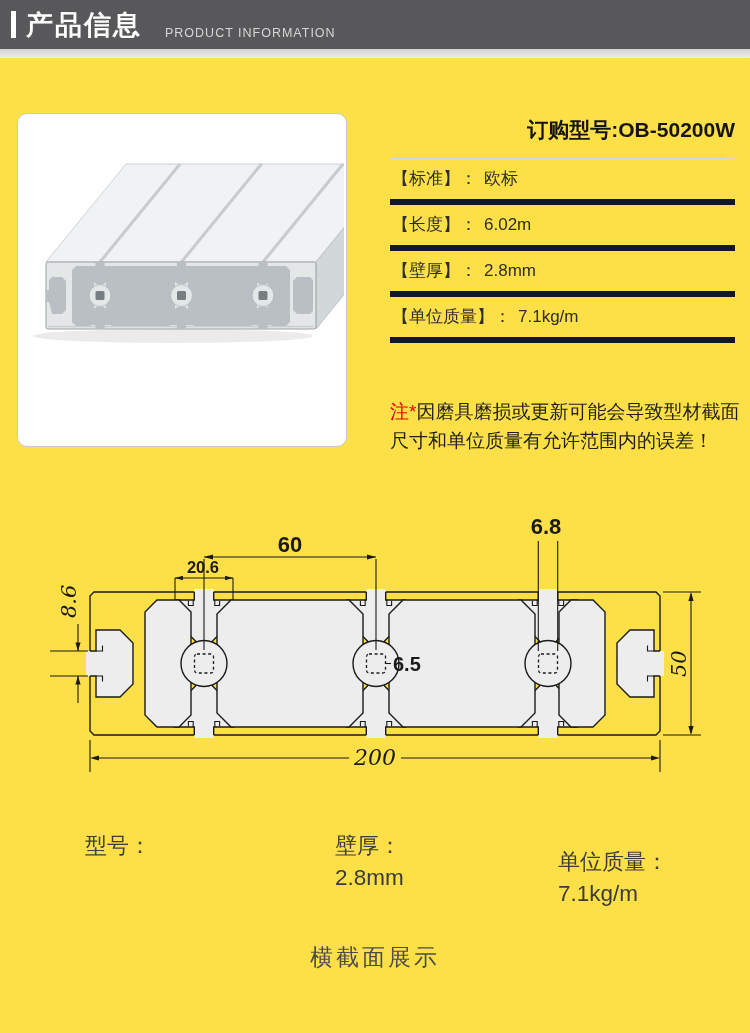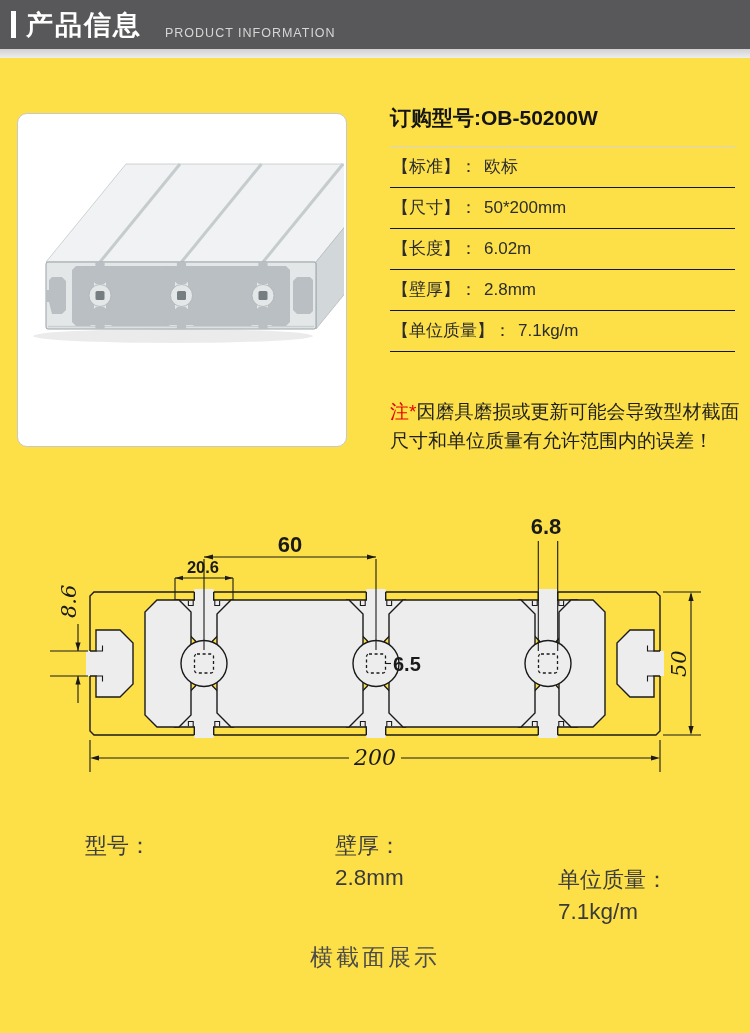--- a/index.html
+++ b/index.html
@@ -14,41 +14,41 @@
   .header-sub{font-size:12.5px;color:#d6d6d6;margin-left:23px;letter-spacing:1px;
               align-self:flex-end;margin-bottom:9px;}
   .header-fade{position:absolute;left:0;top:49px;width:750px;height:9px;
                background:linear-gradient(#d2d2d2,#ededed);}
 
   
   .photo-card{position:absolute;left:17px;top:113px;width:328px;height:332px;
               background:#ffffff;border:1px solid #c8c8c8;border-radius:10px;overflow:hidden;}
 
   
-  .specs{position:absolute;left:390px;top:104px;width:345px;}
+  .specs{position:absolute;left:390px;top:116px;width:345px;text-align:right;}
   .spec-title{font-size:21px;font-weight:600;color:#141414;}
   .spec-divider{border-bottom:1px solid #d4d4d4;margin-top:14px;}
   .spec-row{display:flex;align-items:center;padding:8px 2px 9px 2px;
-            border-bottom:1px solid #0f172a;font-size:17px;color:#2d2d2d;}
+            border-bottom:6px solid #0f172a;font-size:17px;color:#2d2d2d;}
   .spec-label{white-space:nowrap;}
   .spec-value{margin-left:7px;}
 
   .note{position:absolute;left:390px;top:397px;width:350px;font-size:19px;
         line-height:1.55;color:#1f1f1f;}
   .note .red{color:#e60000;}
 
   
   .drawing{position:absolute;left:0;top:495px;width:750px;height:315px;}
 
   
   .footer-col{position:absolute;font-size:22px;color:#3d3d3d;line-height:1.45;}
   .footer-col .fv{font-size:22.5px;color:#3a3a3a;}
   #fc0{left:85px;top:830px;}
   #fc1{left:335px;top:830px;}
-  #fc2{left:558px;top:864px;}
+  #fc2{left:558px;top:846px;}
   .caption{position:absolute;left:0;top:942px;width:750px;text-align:center;
            font-size:23px;color:#4c4c4c;letter-spacing:3px;}
 </style>
 </head>
 <body>
 
 <div id="page">
 
   <div class="header">
     <div class="header-bar"></div>
@@ -99,24 +99,20 @@
       </g>
     </svg>
   </div>
 
   <div class="specs">
     <div class="spec-title">订购型号:OB-50200W</div>
     <div class="spec-divider"></div>
     <div class="spec-row">
       <span class="spec-label">【标准】：</span>
       <span class="spec-value">欧标</span>
-    </div>
-    <div class="spec-row">
-      <span class="spec-label">【尺寸】：</span>
-      <span class="spec-value">50*200mm</span>
     </div>
     <div class="spec-row">
       <span class="spec-label">【长度】：</span>
       <span class="spec-value">6.02m</span>
     </div>
     <div class="spec-row">
       <span class="spec-label">【壁厚】：</span>
       <span class="spec-value">2.8mm</span>
     </div>
     <div class="spec-row">

